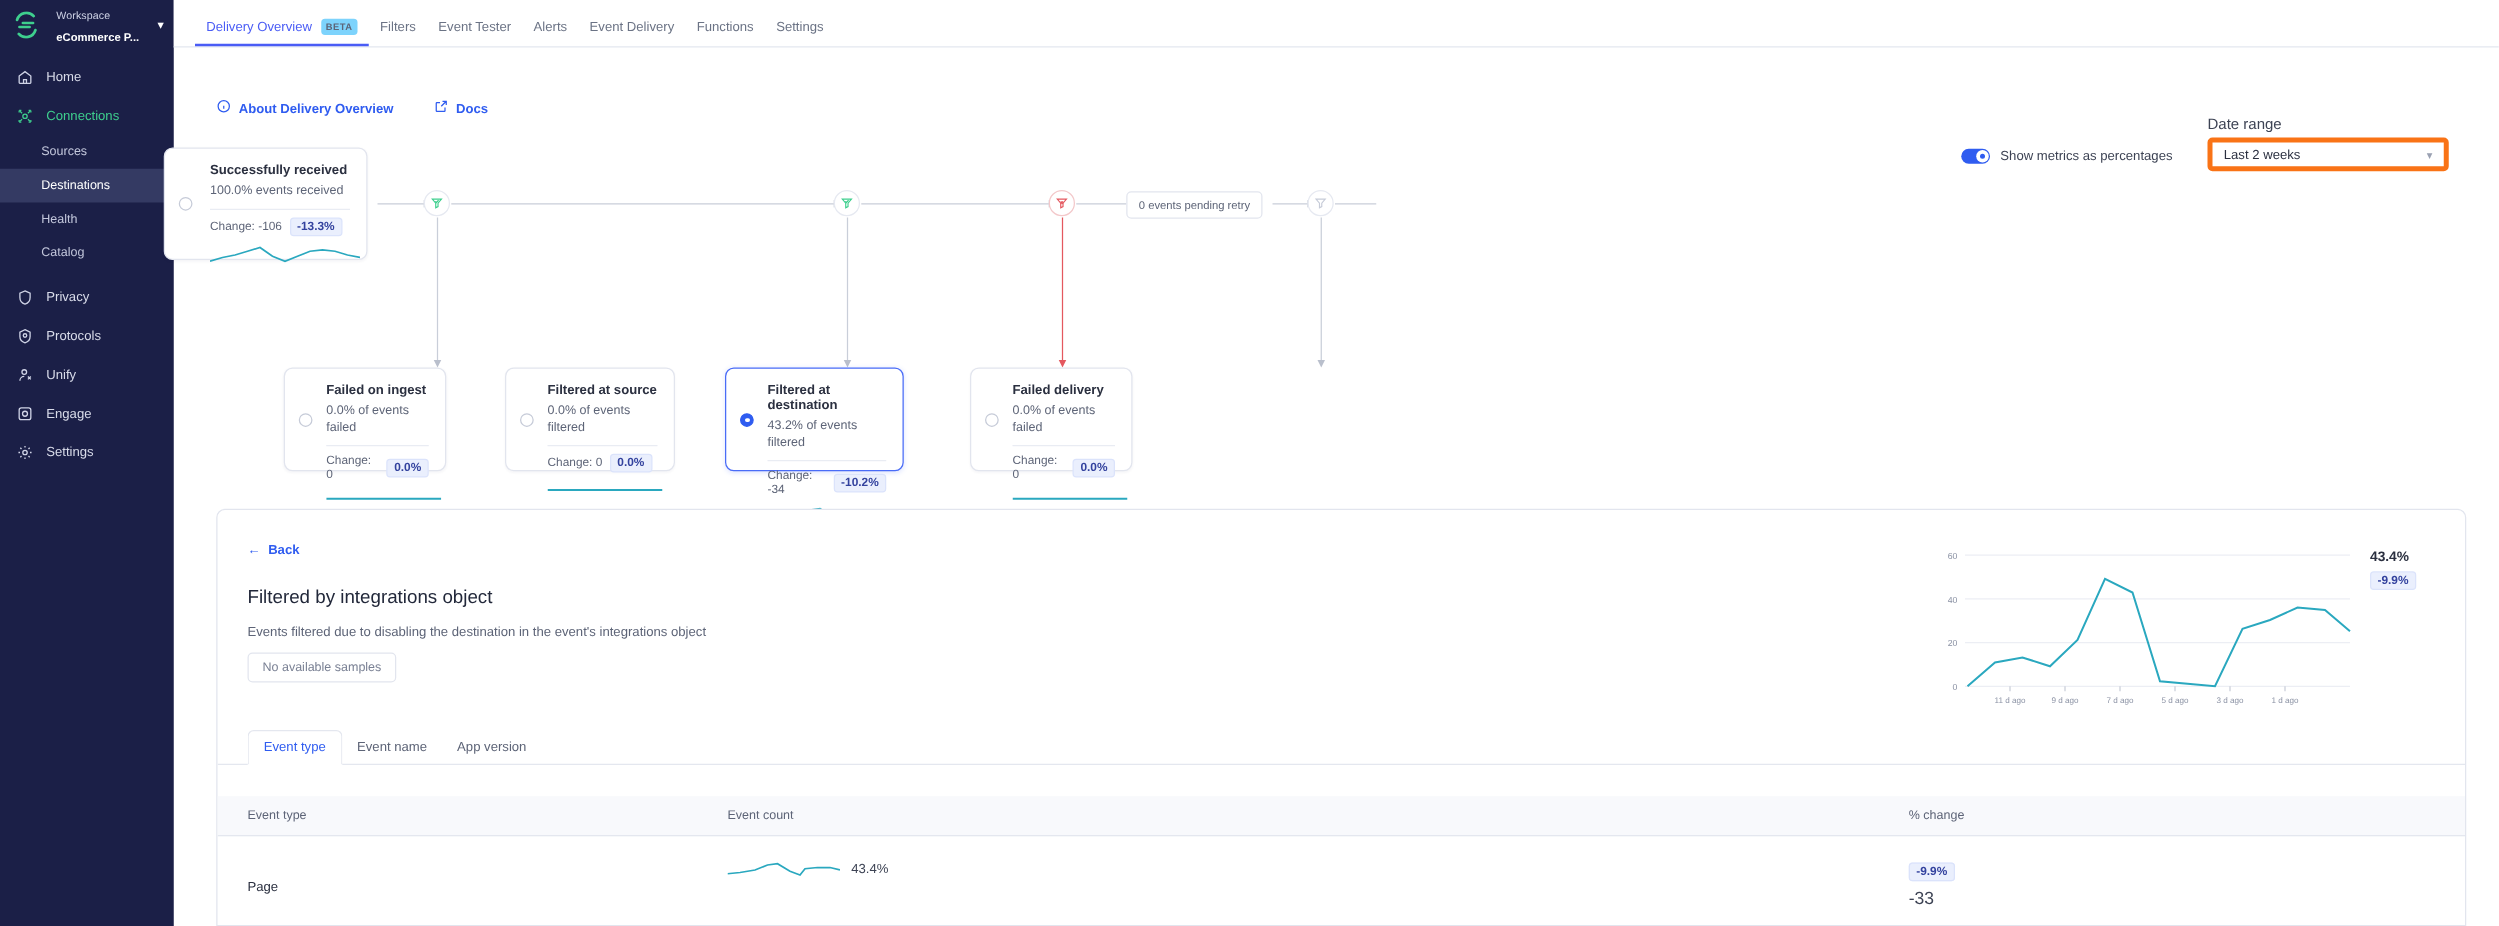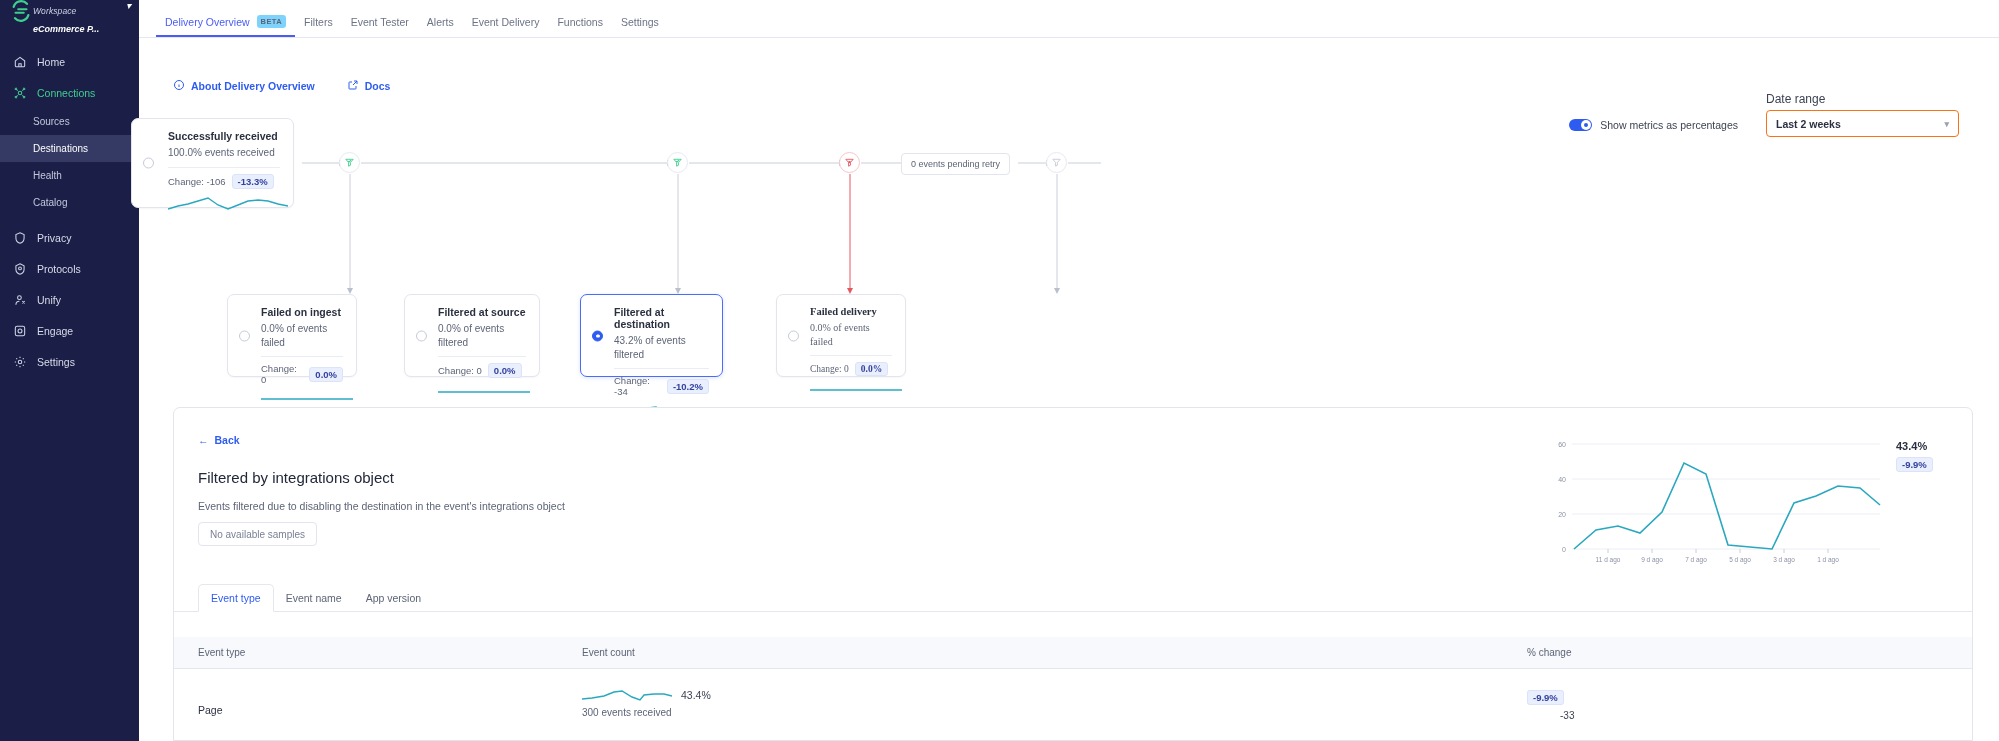--- a/index.html
+++ b/index.html
@@ -10,22 +10,22 @@
     overflow: hidden;
   }
   
   #sidebar {
     position: absolute; left: 0; top: 0;
     width: 139px; height: 741px;
     background: #1b1f47;
     color: #ffffff;
   }
   #ws-header {
-    display: flex; 
-    height: 40px; padding: 0 8px 0 10px; gap: 1px; font-style: italic;
+    display: flex; align-items: center;
+    height: 40px; padding: 0 8px 0 10px; gap: 13px;
   }
   #ws-logo { width: 22px; height: 22px; flex: 0 0 22px; }
   #ws-text { flex: 1 1 auto; min-width: 0; line-height: 1.15; }
   #ws-text .lbl { font-size: 8.5px; color: #cfd3e6; letter-spacing: .1px; }
   #ws-text .nm {
     font-size: 9px; font-weight: bold; color: #ffffff;
     white-space: nowrap; overflow: hidden; text-overflow: ellipsis;
   }
   #ws-caret { color: #ffffff; font-size: 10px; flex: 0 0 auto; padding-left: 2px; }
   .nav-item {
@@ -71,23 +71,23 @@
     position: absolute; right: 1px; top: 1px; width: 10px; height: 10px;
     border-radius: 50%; background: #fff;
   }
   .switch .knob::after {
     content: ""; position: absolute; left: 3px; top: 3px;
     width: 4px; height: 4px; border-radius: 50%; background: #2f5cf0;
   }
   #toggle-wrap .t { font-size: 10.5px; color: #3d4354; }
   #daterange .dr-label { font-size: 12px; color: #3d4354; margin-bottom: 4px; margin-top: 36px; }
   #dr-select {
-    width: 193px; height: 27px; border: 1px solid #f97316; border-radius: 4px;
+    width: 193px; height: 27px; border: 4px solid #f97316; border-radius: 4px;
     background: #fff; display: flex; align-items: center; justify-content: space-between;
-    padding: 0 9px; font-size: 10.5px; color: #2b3040; cursor: pointer; font-weight: bold;
+    padding: 0 9px; font-size: 10.5px; color: #2b3040; cursor: pointer;
   }
   #dr-select .cv { color: #9aa1b2; font-size: 9px; }
   
   #flow { position: absolute; left: 139px; top: 120px; width: 1860px; height: 280px; }
   .card {
     position: absolute; background: #fff; border: 1px solid #e2e5ee;
     border-radius: 7px; box-shadow: 0 1px 2px rgba(25,35,70,.04);
   }
   .card.sel { border: 1.6px solid #4a6cf7; box-shadow: 0 1px 4px rgba(74,108,247,.18); }
   .card .radio {
@@ -152,21 +152,21 @@
     background: #f8f9fc; border-bottom: 1px solid #e4e7ef; display: flex; align-items: center; }
   #thead .th { font-size: 10px; color: #5d6477; }
   .col1 { width: 408px; padding-left: 24px; }
   .col2 { width: 945px; }
   .col3 { width: 400px; }
   #trow { position: absolute; left: 0; top: 261px; width: 100%; height: 73px; display: flex; padding-top: 18px; }
   #trow .c-evt { font-size: 10.5px; color: #2b3040; padding-top: 17px; }
   .cnt-wrap { display: flex; align-items: center; gap: 9px; }
   .cnt-wrap .pc { font-size: 10.5px; color: #3d4354; }
   .cnt-sub { font-size: 10px; color: #5d6477; margin-top: 4px; }
-  .chg-sub { font-size: 10px; color: #3d4354; margin-top: 5px; margin-left: 33px; }
+  .chg-sub { font-size: 14px; color: #3d4354; margin-top: 5px; }
 </style>
 </head>
 <body>
 
 <div id="sidebar">
   <div id="ws-header">
     <span id="ws-logo">
       <svg width="22" height="22" viewBox="0 0 24 24" fill="none">
         <path d="M4 7.5A8.5 8.5 0 0 1 18.5 4.2" stroke="#3ecf8e" stroke-width="2.4" stroke-linecap="round"></path>
         <path d="M20 16.5A8.5 8.5 0 0 1 5.5 19.8" stroke="#3ecf8e" stroke-width="2.4" stroke-linecap="round"></path>
@@ -446,21 +446,21 @@
         <span class="badge">-10.2%</span>
       </div>
       <svg class="spark" width="100" height="16" viewBox="0 0 100 16" fill="none">
         <polyline points="0,12 12,11 24,9 34,5 42,4 52,10 60,13 64,8 76,7 88,7 100,9" stroke="#2aa8bf" stroke-width="1.4"></polyline>
       </svg>
     </div>
   </div>
 
   <div class="card" style="left:637px; top:174px; width:130px; height:83px;">
     <span class="radio"></span>
-    <div class="body" style="padding-left:33px;font-family:Liberation Serif, serif;">
+    <div class="body" style="padding-left:33px;">
       <div class="ttl">Failed delivery</div>
       <div class="sub">0.0% of events failed</div>
       <div class="divider"></div>
       <div class="chg">
         <span class="lab">Change: 0</span>
         <span class="badge">0.0%</span>
       </div>
       <svg class="spark" width="92" height="14" viewBox="0 0 92 14" fill="none">
         <polyline points="0,8 92,8" stroke="#2aa8bf" stroke-width="1.6"></polyline>
       </svg>
@@ -536,20 +536,19 @@
 
   <div id="trow">
     <div class="col1 c-evt">Page</div>
     <div class="col2">
       <div class="cnt-wrap">
         <svg width="90" height="16" viewBox="0 0 90 16" fill="none">
           <polyline points="0,12 10,11 22,9 32,5 40,4 50,10 58,13 62,8 72,7 82,7 90,9" stroke="#2aa8bf" stroke-width="1.4"></polyline>
         </svg>
         <span class="pc">43.4%</span>
       </div>
-      <div class="cnt-sub">300 events received</div>
     </div>
     <div class="col3">
       <span class="badge">-9.9%</span>
       <div class="chg-sub">-33</div>
     </div>
   </div>
 </div>
 
 </body></html>

